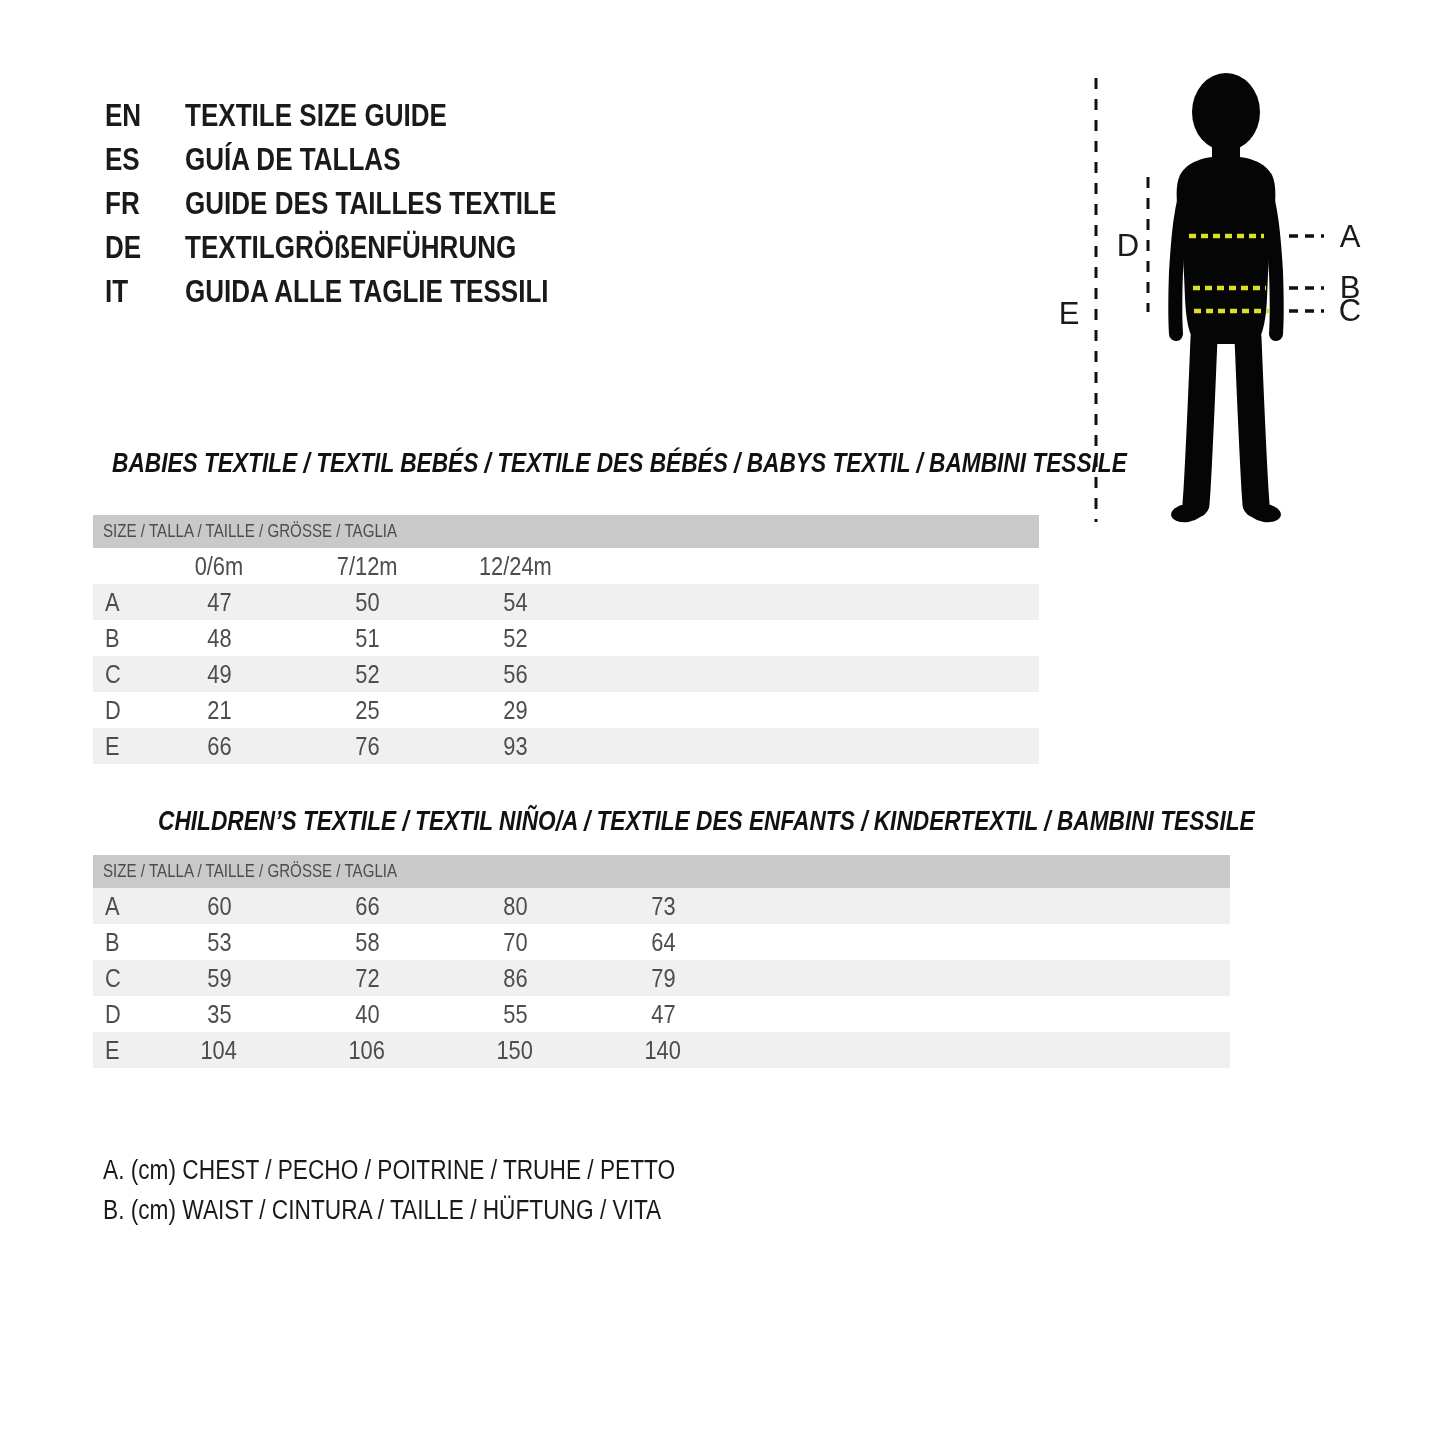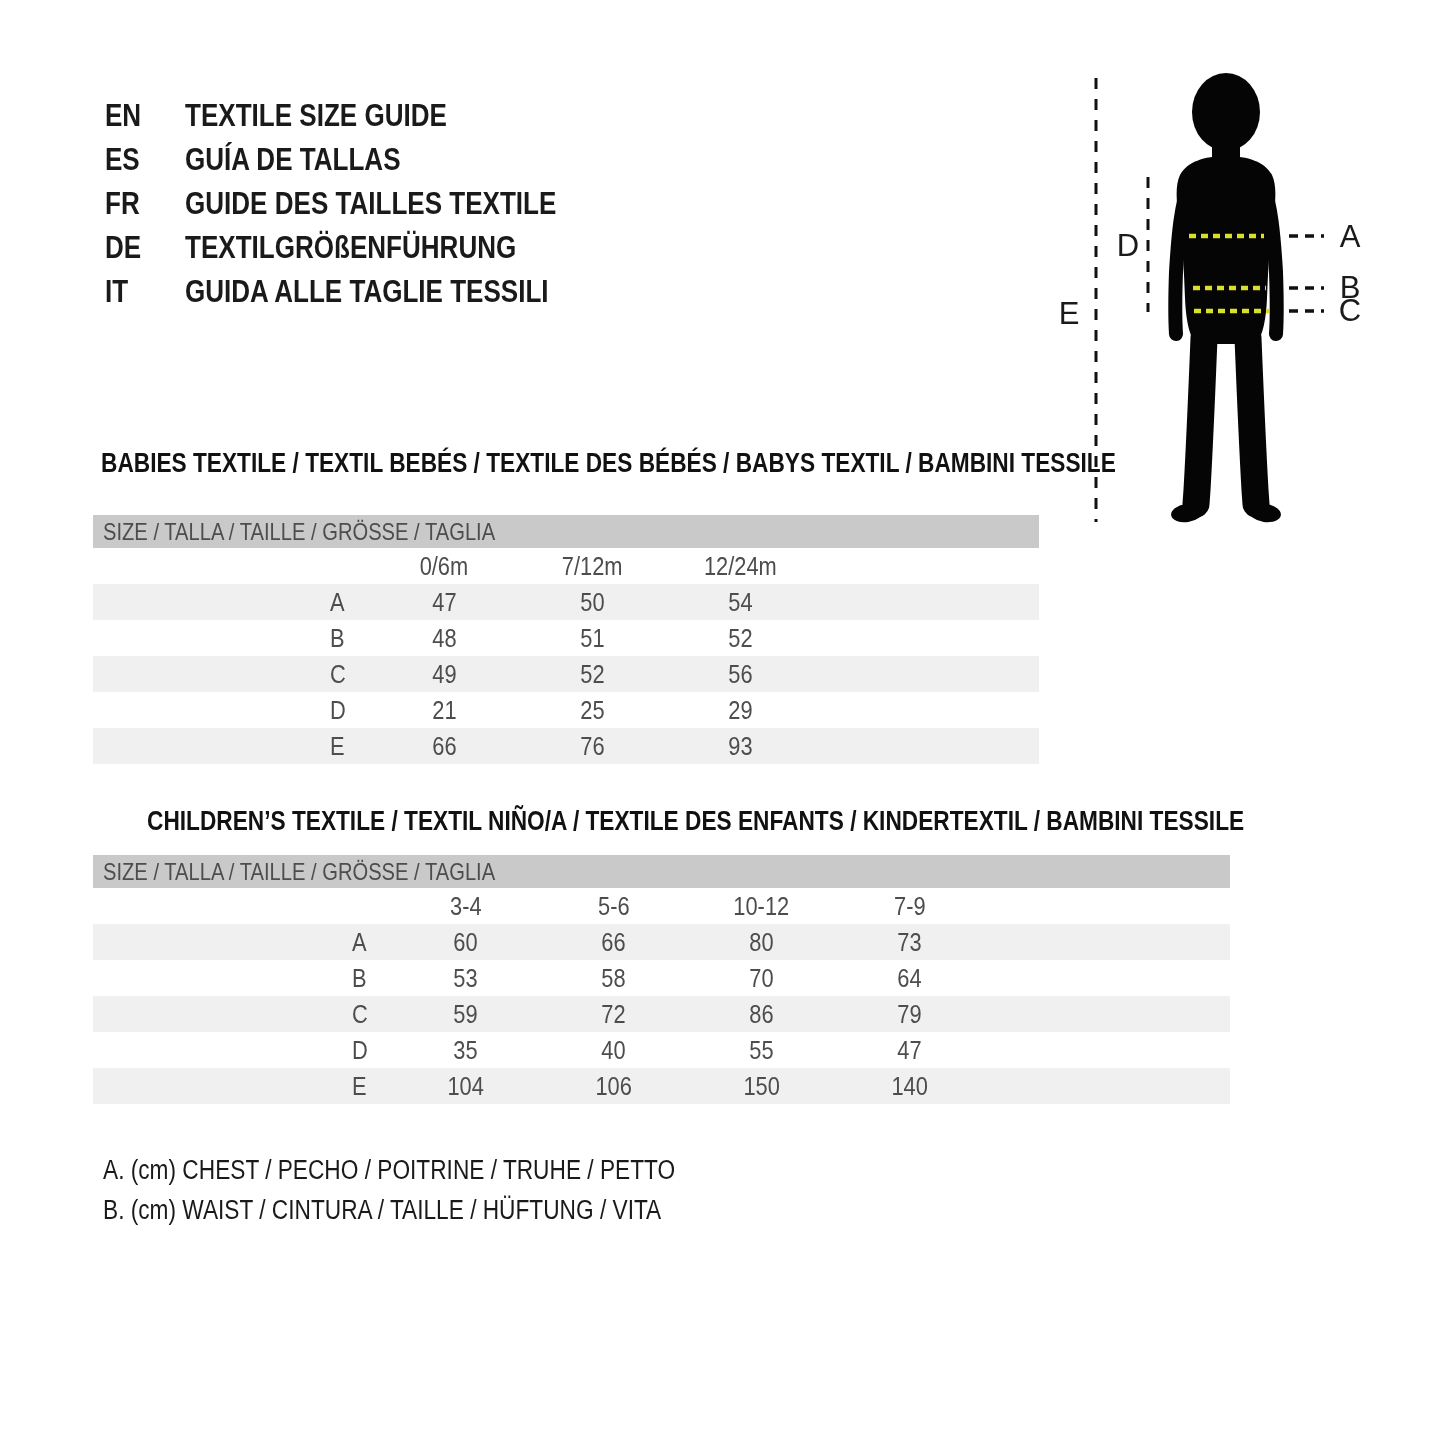--- a/index.html
+++ b/index.html
@@ -10,31 +10,31 @@
   
   .cx{display:inline-block;transform:scaleX(.84);transform-origin:0 50%;white-space:nowrap;}
   .cxc{display:inline-block;transform:scaleX(.84);transform-origin:50% 50%;white-space:nowrap;}
 
   
   .lang-block{position:absolute;left:105px;top:94px;}
   .lang-row{position:relative;height:44px;line-height:44px;font-size:31px;font-weight:700;}
   .lang-title{position:absolute;left:80px;top:0;}
 
   
-  .sec-title{position:absolute;left:101px;font-size:27px;font-weight:700;color:#111;}
+  .sec-title{position:absolute;left:112px;font-size:27px;font-weight:700;color:#111;font-style:italic;}
   .sec-title.babies{top:448px;}
   .sec-title.children{top:806px;margin-left:46px;}
 
   
   .size-table{position:absolute;left:93px;}
   .size-table.babies{top:515px;width:946px;}
   .size-table.children{top:855px;width:1137px;}
   .size-bar{height:33px;line-height:33px;background:#c9c9c9;color:#4d4d4d;
-            font-size:24px;padding-left:10px;box-sizing:border-box;}
-  .trow{display:flex;height:36px;line-height:36px;font-size:26px;color:#4d4d4d;justify-content:center;}
+            font-size:18px;padding-left:10px;box-sizing:border-box;}
+  .trow{display:flex;height:36px;line-height:36px;font-size:26px;color:#4d4d4d;}
   .trow .lbl{width:52px;padding-left:12px;box-sizing:border-box;}
   .trow .c{width:148px;text-align:center;}
   .tbody .trow:nth-child(odd){background:#f0f0f0;}
 
   
   .legend{position:absolute;left:103px;top:1150px;font-size:27px;color:#1a1a1a;}
   .legend-line{height:40px;line-height:40px;}
 
   
   .fig{position:absolute;left:1056px;top:58px;}
@@ -151,27 +151,20 @@
     </div>
   </div>
 
   <div class="sec-title children">
     <span class="cx">CHILDREN’S TEXTILE / TEXTIL NIÑO/A / TEXTILE DES ENFANTS / KINDERTEXTIL / BAMBINI TESSILE</span>
   </div>
   <div class="size-table children">
     <div class="size-bar">
       <span class="cx">SIZE / TALLA / TAILLE / GRÖSSE / TAGLIA</span>
     </div>
-    <div class="trow">
-      <div class="lbl"></div>
-      <div class="c"><span class="cxc">3-4</span></div>
-      <div class="c"><span class="cxc">5-6</span></div>
-      <div class="c"><span class="cxc">10-12</span></div>
-      <div class="c"><span class="cxc">7-9</span></div>
-    </div>
     <div class="tbody">
       <div class="trow">
         <div class="lbl"><span class="cx">A</span></div>
         <div class="c"><span class="cxc">60</span></div>
         <div class="c"><span class="cxc">66</span></div>
         <div class="c"><span class="cxc">80</span></div>
         <div class="c"><span class="cxc">73</span></div>
       </div>
       <div class="trow">
         <div class="lbl"><span class="cx">B</span></div>

